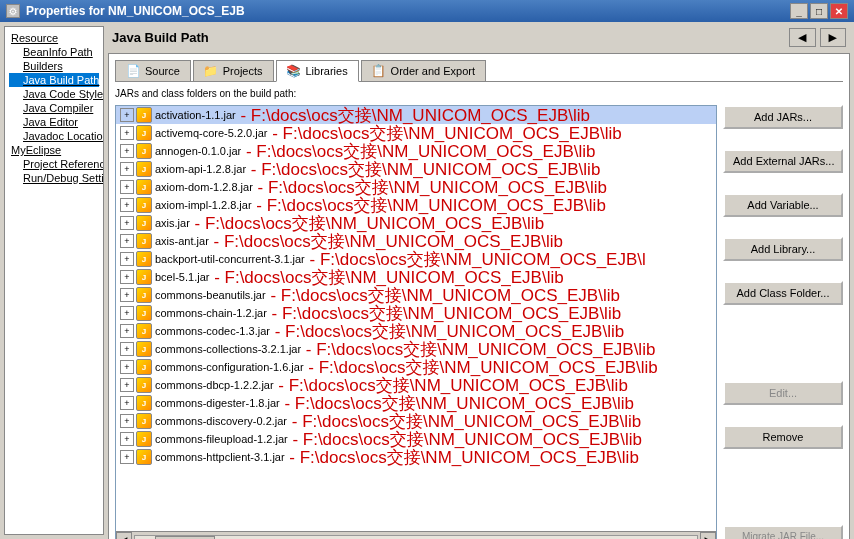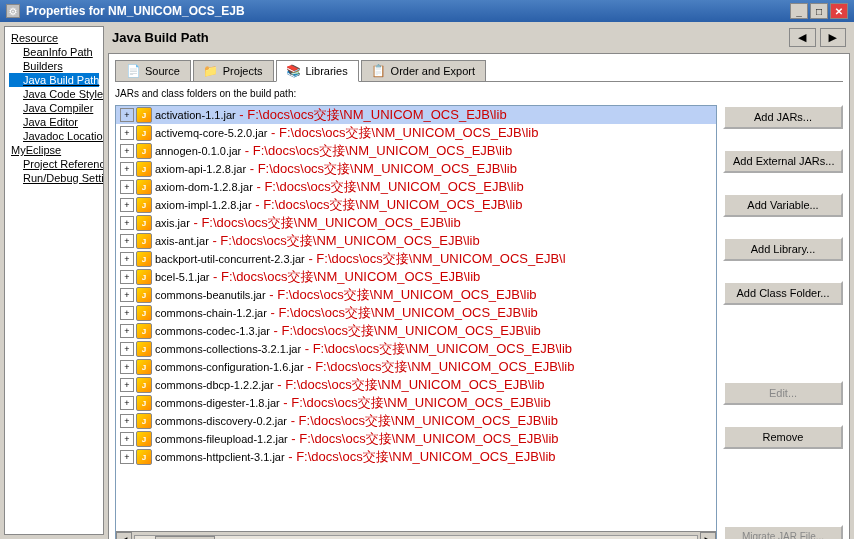--- a/index.html
+++ b/index.html
@@ -216,21 +216,21 @@
       border: 1px solid #888;
       border-radius: 2px;
       font-size: 8px;
       display: inline-flex;
       align-items: center;
       justify-content: center;
       color: white;
       font-weight: bold;
     }
     .file-path {
-      font-size: 13px;
+      font-size: 17px;
       color: #cc0000;
     }
 
     
     .hscroll-area {
       height: 16px;
       background: #d4d0c8;
       border-top: 1px solid #888;
       display: flex;
       align-items: center;
@@ -444,21 +444,21 @@
               <div class="file-row">
                 <span class="expand-icon">+</span>
                 <span class="jar-icon">J</span>
                 <span>axis-ant.jar</span>
                 <span class="file-path">&nbsp;- F:\docs\ocs交接\NM_UNICOM_OCS_EJB\lib</span>
               </div>
 
               <div class="file-row">
                 <span class="expand-icon">+</span>
                 <span class="jar-icon">J</span>
-                <span>backport-util-concurrent-2.3.jar</span>
+                <span>backport-util-concurrent-3.1.jar</span>
                 <span class="file-path">&nbsp;- F:\docs\ocs交接\NM_UNICOM_OCS_EJB\l</span>
               </div>
 
               <div class="file-row">
                 <span class="expand-icon">+</span>
                 <span class="jar-icon">J</span>
                 <span>bcel-5.1.jar</span>
                 <span class="file-path">&nbsp;- F:\docs\ocs交接\NM_UNICOM_OCS_EJB\lib</span>
               </div>
 

